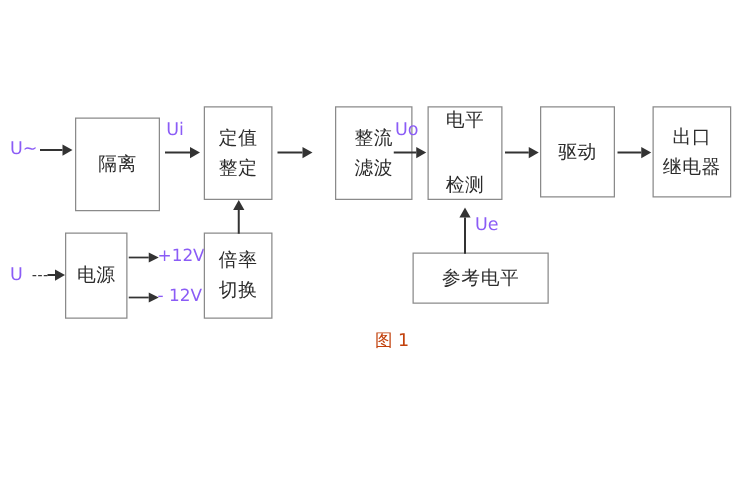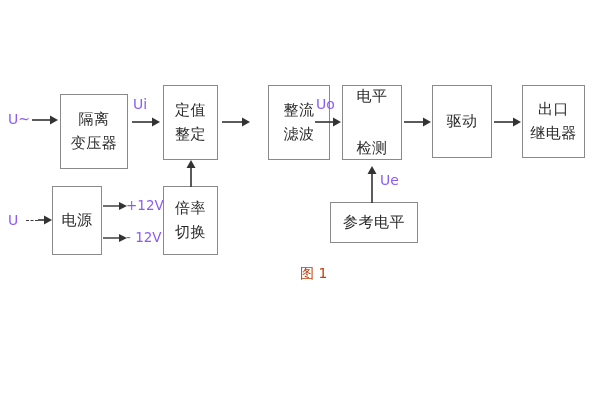--- a/index.html
+++ b/index.html
@@ -71,21 +71,20 @@
 
   <div class="arrow" style="left:32px; top:114px;">
     <svg width="26" height="12" viewBox="0 0 26 12">
       <line x1="0" y1="6" x2="18" y2="6" stroke="#333333" stroke-width="1.6"></line>
       <polygon points="18,1.5 26,6 18,10.5" fill="#333333"></polygon>
     </svg>
   </div>
 
   <div class="box" style="left:60px; top:94px; width:68px; height:75px;text-align:right;">
     <span class="ln">隔离</span>
-    <span class="ln">变压器</span>
   </div>
 
   <div class="lbl" style="left:133px; top:97px;">Ui</div>
   <div class="arrow" style="left:132px; top:116px;">
     <svg width="28" height="12" viewBox="0 0 28 12">
       <line x1="0" y1="6" x2="20" y2="6" stroke="#333333" stroke-width="1.6"></line>
       <polygon points="20,1.5 28,6 20,10.5" fill="#333333"></polygon>
     </svg>
   </div>
 
@@ -176,21 +175,21 @@
     <span class="ln">切换</span>
   </div>
 
   <div class="arrow" style="left:185px; top:160px;">
     <svg width="12" height="27" viewBox="0 0 12 27">
       <line x1="6" y1="27" x2="6" y2="8" stroke="#333333" stroke-width="1.6"></line>
       <polygon points="1.5,8 6,0 10.5,8" fill="#333333"></polygon>
     </svg>
   </div>
 
-  <div class="box" style="left:330px; top:202px; width:88px; height:41px;">
+  <div class="box" style="left:330px; top:202px; width:109px; height:41px;">
     <span class="ln">参考电平</span>
   </div>
 
   <div class="arrow" style="left:366px; top:166px;">
     <svg width="12" height="37" viewBox="0 0 12 37">
       <line x1="6" y1="37" x2="6" y2="8" stroke="#333333" stroke-width="1.6"></line>
       <polygon points="1.5,8 6,0 10.5,8" fill="#333333"></polygon>
     </svg>
   </div>
   <div class="lbl" style="left:380px; top:173px;">Ue</div>

